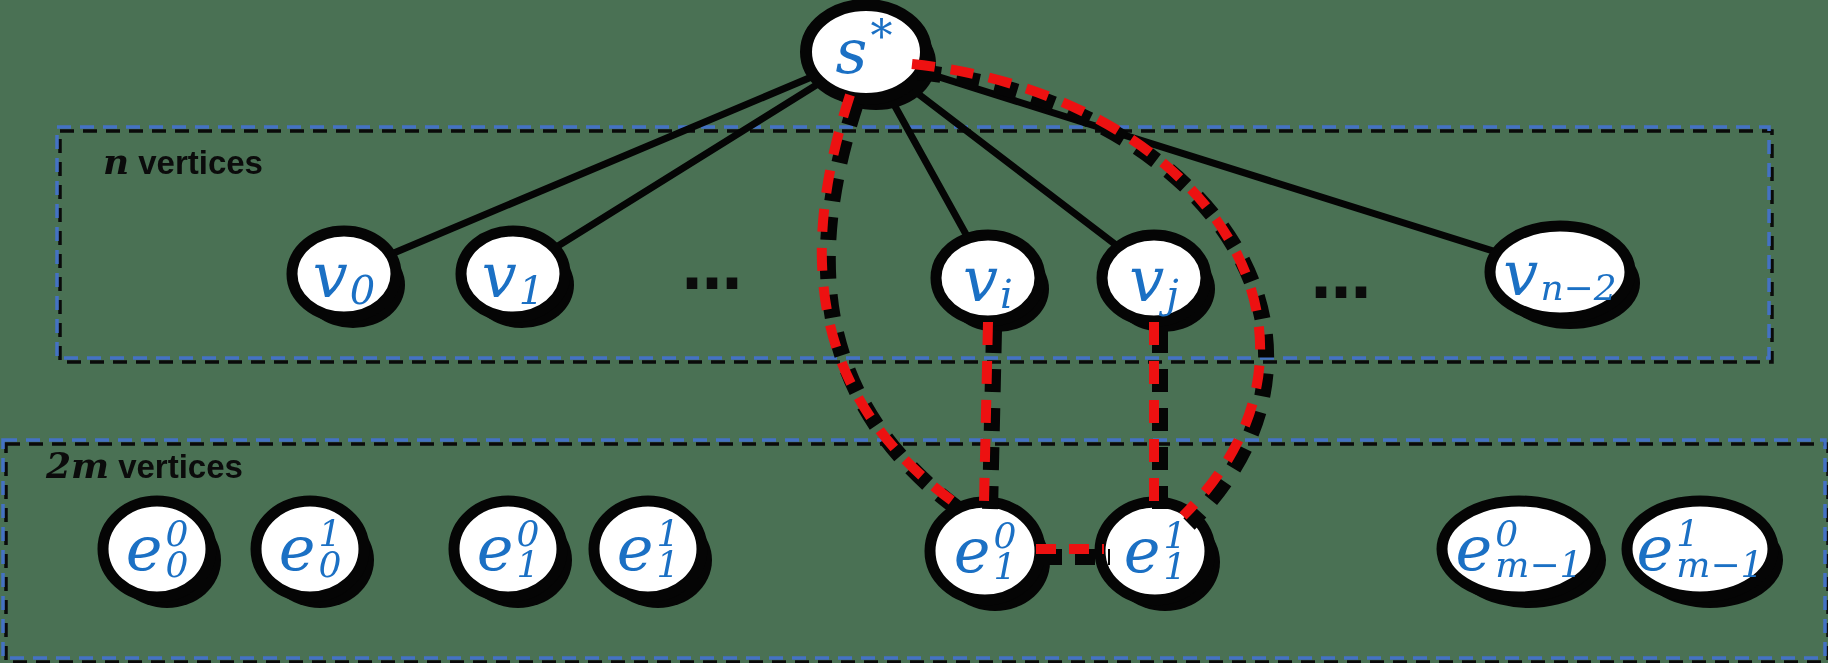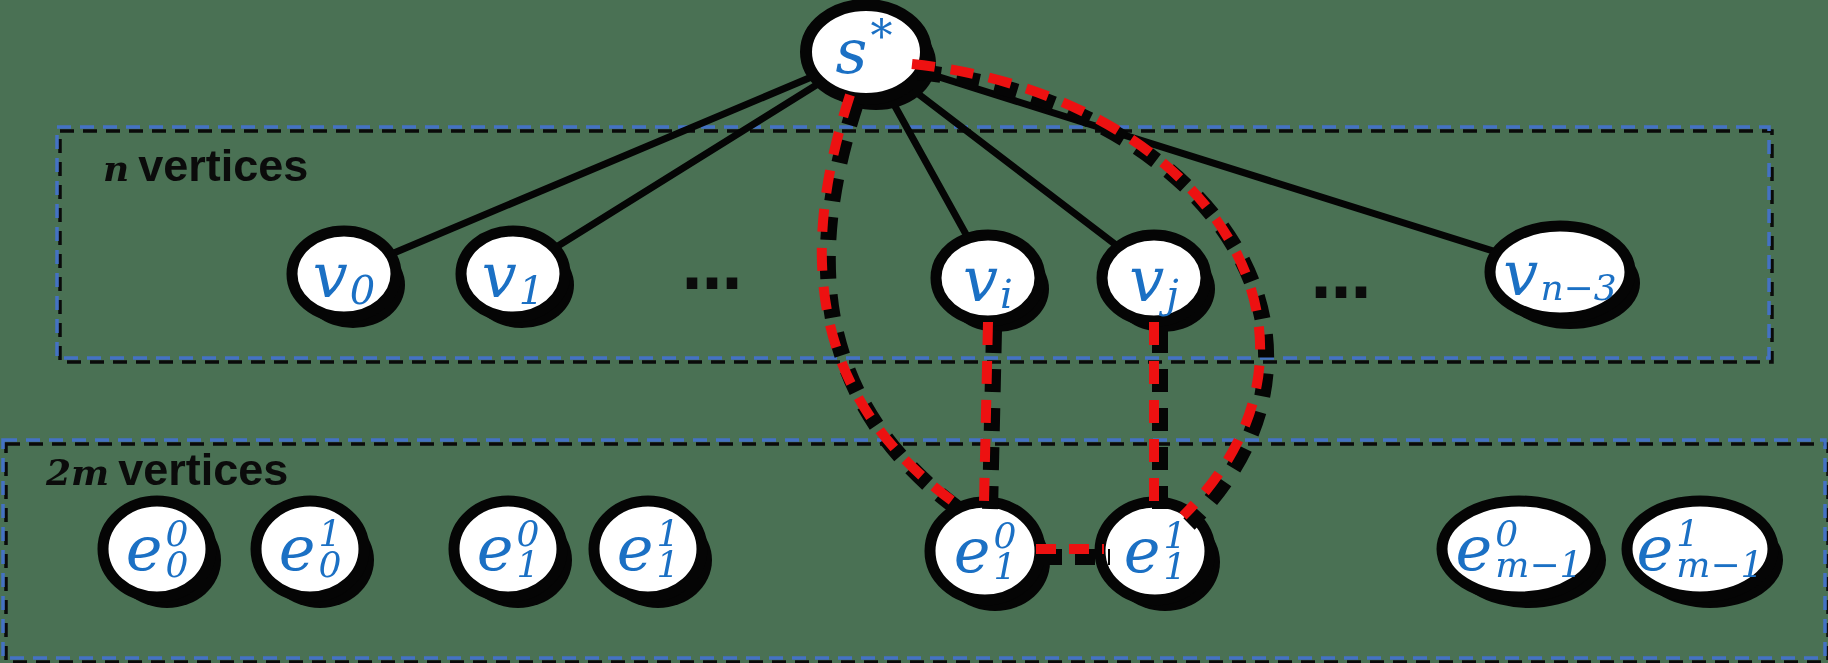--- a/index.html
+++ b/index.html
@@ -11,21 +11,21 @@
         color:#1B70C4;font-style:italic;line-height:1;white-space:nowrap;z-index:5;}
   .b{font-size:62px;}
   .sb{font-size:40px;margin-top:28px;margin-left:2px;}
   .sb.small{font-size:36px;}
   .sup-star{font-size:44px;margin-top:-30px;margin-left:3px;font-style:normal;}
   .stk{display:flex;flex-direction:column;align-items:flex-start;margin-left:3px;}
   .sp,.sb2{font-size:36px;line-height:31px;}
   
   .boxlbl{position:absolute;display:flex;align-items:baseline;color:#0b0b0b;z-index:5;white-space:nowrap;}
   .math{font-style:italic;font-weight:bold;font-size:36px;font-family:"DejaVu Serif",serif;}
-  .word{font-family:"Liberation Sans",sans-serif;font-weight:700;font-size:45px;margin-left:9px;}
+  .word{font-family:"Liberation Sans",sans-serif;font-weight:700;font-size:33px;margin-left:9px;}
   
   .dots{position:absolute;transform:translate(-50%,-50%);color:#0b0b0b;
         font-family:"DejaVu Sans",sans-serif;font-weight:bold;font-size:60px;line-height:0;z-index:4;}
 </style>
 </head>
 <body>
 
 <div class="canvas">
 
   <svg width="1828" height="663" viewBox="0 0 1828 663">
@@ -153,21 +153,21 @@
   <div class="nlbl" style="left:988px;top:280px;">
     <span class="b">v</span>
       <span class="sb">i</span>
   </div>
   <div class="nlbl" style="left:1154px;top:280px;">
     <span class="b">v</span>
       <span class="sb">j</span>
   </div>
   <div class="nlbl" style="left:1560px;top:274px;">
     <span class="b">v</span>
-      <span class="sb small">n−3</span>
+      <span class="sb small">n−2</span>
   </div>
 
   <div class="nlbl" style="left:157px;top:549px;">
     <span class="b">e</span>
     <span class="stk">
         <span class="sp">0</span>
         <span class="sb2">0</span>
       </span>
   </div>
   <div class="nlbl" style="left:310px;top:549px;">

